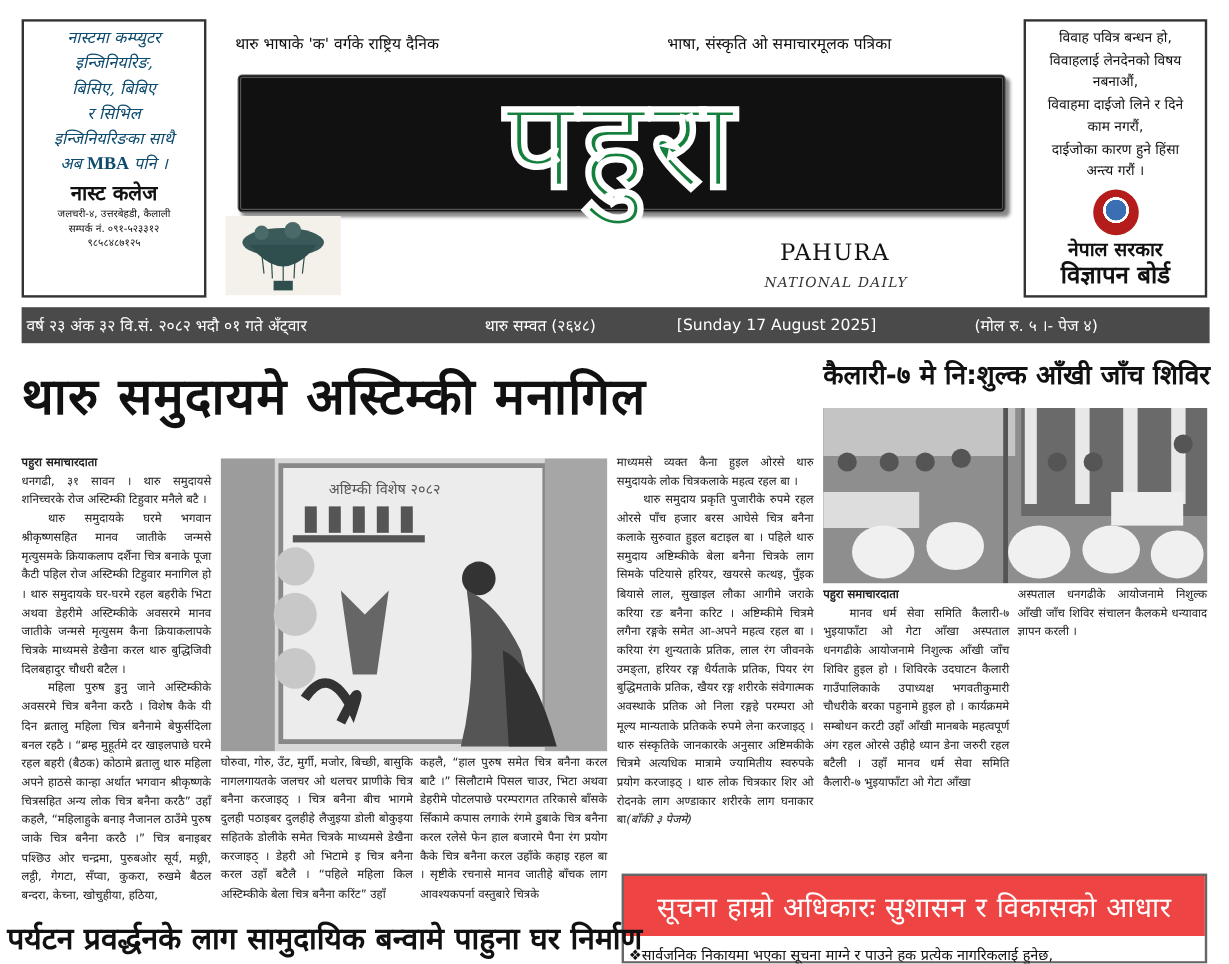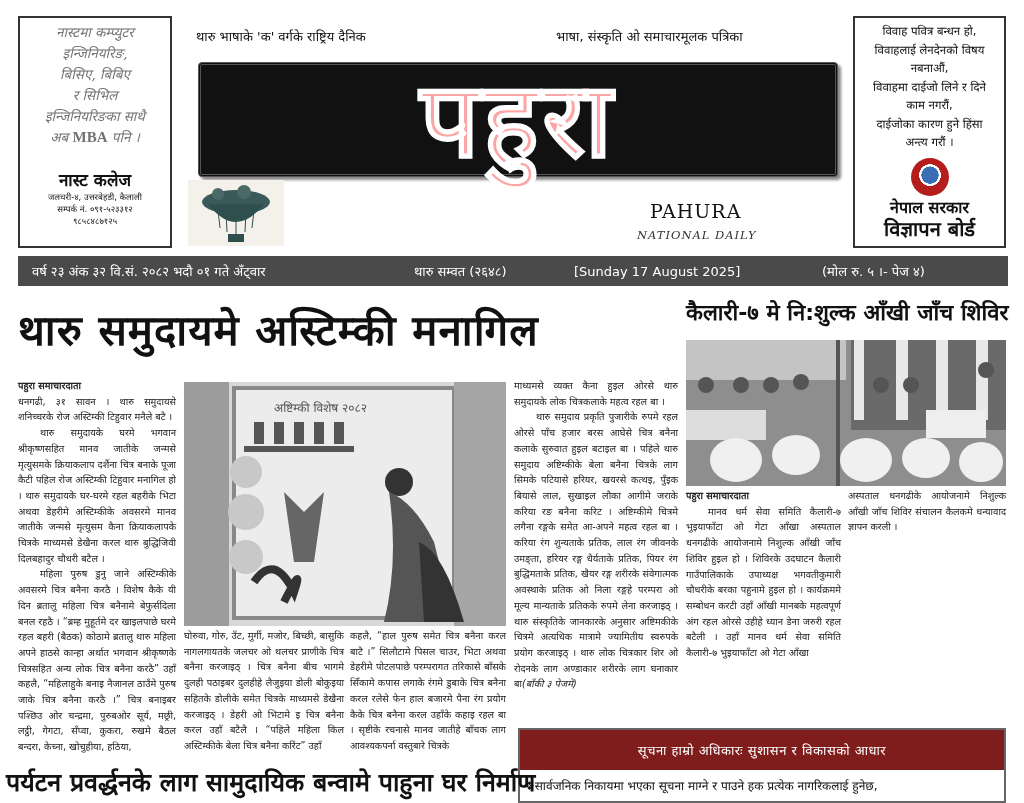--- a/index.html
+++ b/index.html
@@ -1,46 +1,46 @@
 <!DOCTYPE html>
 <html><head>
 <meta charset="utf-8">
 <style>
 *{box-sizing:border-box;margin:0;padding:0}
 body{width:1024px;height:803px;background:#fff;font-family:"DejaVu Sans","Liberation Sans",sans-serif;color:#111;overflow:hidden;position:relative}
 .abs{position:absolute}
 .adbox{border:2px solid #333;text-align:center;background:#fff}
 #ad-left{left:18px;top:16px;width:154px;height:232px;padding:4px 3px}
-#ad-left .l{font-family:"DejaVu Serif",serif;font-style:italic;font-size:13.5px;line-height:21px;color:#737373}
+#ad-left .l{font-family:"DejaVu Serif",serif;font-style:italic;font-size:13.5px;line-height:21px;color:#0c4a6e}
 #ad-left .mba{font-family:"Liberation Serif",serif;font-weight:bold;font-style:normal;font-size:15px}
-#ad-left .college{font-weight:bold;font-size:17px;margin-top:21px;line-height:22px}
+#ad-left .college{font-weight:bold;font-size:17px;margin-top:3px;line-height:22px}
 #ad-left .small{font-size:8.5px;line-height:12px}
 #ad-right{left:853px;top:16px;width:153px;height:232px;padding:4px 3px}
 #ad-right .l{font-size:11.5px;line-height:18.5px}
 #ad-right .emblem{width:38px;height:38px;margin:6px auto 2px;border-radius:50%;background:radial-gradient(circle at 50% 45%,#3a6fb3 0 30%,#fff 31% 38%,#b51c1c 39% 100%)}
 #ad-right .gov{font-weight:bold;font-size:16px;line-height:19px}
 #ad-right .board{font-weight:bold;font-size:20px;line-height:24px}
 .tag{font-size:13px;top:27px}
 #masthead{left:198px;top:62px;width:640px;height:115px;background:#111;border:3px double #555;border-radius:4px;box-shadow:3px 3px 3px #888;display:flex;align-items:center;justify-content:center}
-#masthead span{font-size:104px;font-weight:bold;color:#fca5a5;-webkit-text-stroke:2px #fff;letter-spacing:4px;line-height:110px;font-family:"DejaVu Serif",serif}
+#masthead span{font-size:104px;font-weight:bold;color:#15803d;-webkit-text-stroke:2px #fff;letter-spacing:4px;line-height:110px;font-family:"DejaVu Serif",serif}
 #logo-basket{left:188px;top:180px;width:96px;height:66px;background:#f4f1ea}
 #pahura-en{left:650px;top:200px;font-family:"DejaVu Serif",serif;font-weight:normal;font-size:19px;letter-spacing:1px}
 #nat-daily{left:637px;top:228px;font-family:"DejaVu Serif",serif;font-style:italic;font-size:11.5px;letter-spacing:1px;color:#333}
-#dateline{left:18px;top:256px;width:990px;height:30px;background:#4a4a4a;color:#fff;display:flex;align-items:center;font-size:13px;padding-left:14px}
+#dateline{left:18px;top:256px;width:990px;height:30px;background:#4a4a4a;color:#fff;display:flex;align-items:center;font-size:13px;padding-left:4px}
 #dateline span{white-space:nowrap}
 #main-headline{left:18px;top:300px;font-size:42px;font-weight:bold;letter-spacing:1px;white-space:nowrap}
 #sub-headline{left:686px;top:296px;font-size:22px;font-weight:bold;white-space:nowrap}
 .col{font-size:9.6px;line-height:15.7px;text-align:justify;color:#222}
 .col .by{font-weight:bold}
 .col p{text-indent:22px}
 .col p.ni{text-indent:0}
 #photo1{left:184px;top:382px;width:322px;height:244px;background:#cfcfcf}
 #photo2{left:686px;top:340px;width:320px;height:146px;background:#9a9a9a}
 #notice{left:518px;top:728px;width:488px;height:75px;border:2px solid #666;background:#fff}
-#notice .hd{background:#7f1d1d;color:#fff;font-size:13px;height:40px;display:flex;align-items:center;justify-content:center;letter-spacing:.5px}
+#notice .hd{background:#ef4444;color:#fff;font-size:23px;height:50px;display:flex;align-items:center;justify-content:center;letter-spacing:.5px}
 #notice .bd{font-size:12px;padding:7px 4px}
 #bottom-headline{left:6px;top:764px;font-size:25px;font-weight:bold;white-space:nowrap}
 </style>
 </head>
 <body>
 
 <div id="ad-left" class="abs adbox">
   <div class="l">नास्टमा कम्प्युटर</div>
   <div class="l">इन्जिनियरिङ,</div>
   <div class="l">बिसिए, बिबिए</div>

